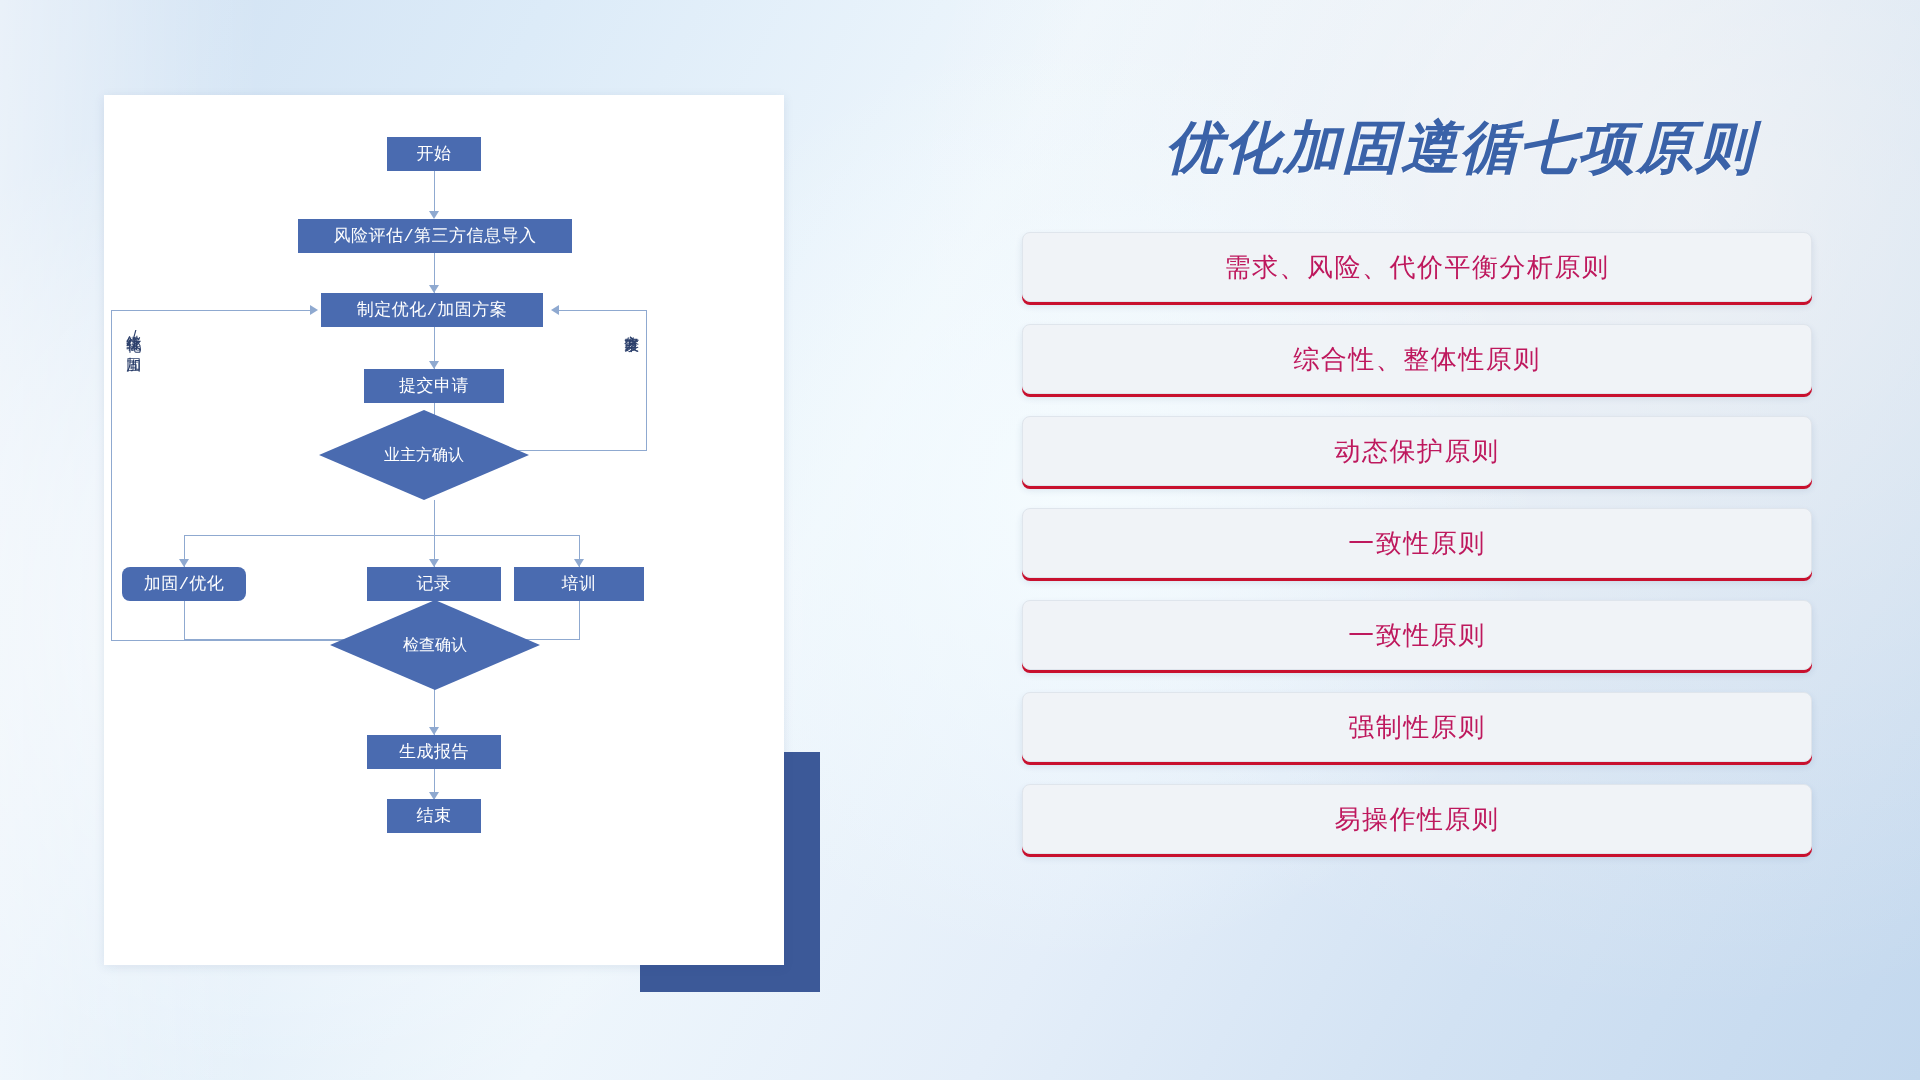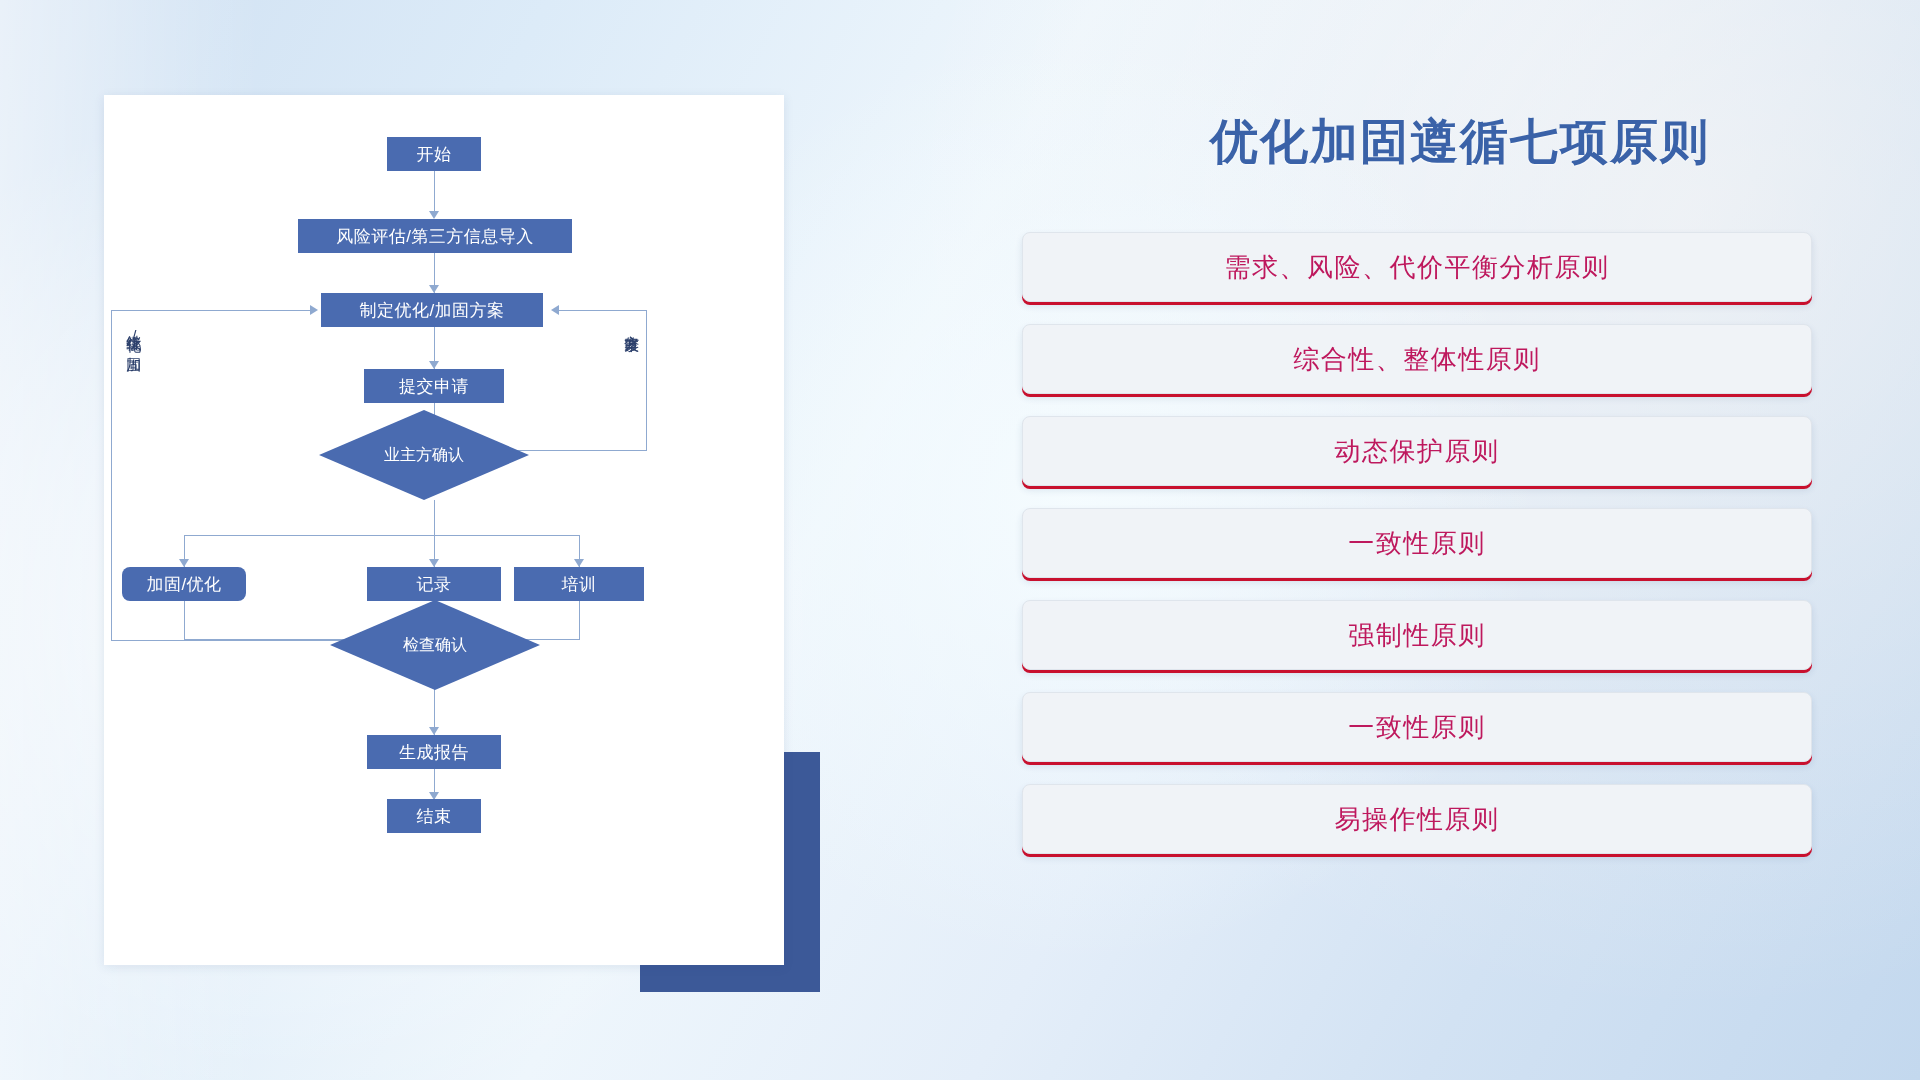--- a/index.html
+++ b/index.html
@@ -61,21 +61,21 @@
     background: #4a6bb0;
     color: #ffffff;
     font-size: 17px;
     line-height: 1;
     display: flex;
     align-items: center;
     justify-content: center;
     white-space: nowrap;
     letter-spacing: 0.5px;
   }
-  .node.small { height: 34px; }
+  .node.small { height: 34px; font-family: Liberation Mono, monospace; }
   .diamond-wrap {
     position: absolute;
     display: flex;
     align-items: center;
     justify-content: center;
   }
   .diamond-shape {
     position: absolute;
     left: 0; top: 0;
     width: 100%; height: 100%;
@@ -130,25 +130,26 @@
     white-space: nowrap;
   }
 
   
   .right-title {
     position: absolute;
     left: 1030px;
     top: 110px;
     width: 860px;
     text-align: center;
-    font-size: 48px;
+    font-size: 57px;
     font-weight: bold;
     color: #3a62a8;
     letter-spacing: 2px;
     text-shadow: 0 1px 2px rgba(255,255,255,0.7);
+    font-style: italic;
   }
   .principles {
     position: absolute;
     left: 1022px;
     top: 232px;
     width: 790px;
   }
   .principle {
     position: relative;
     height: 68px;
@@ -276,23 +277,23 @@
     <div class="principle">
       <span class="principle-label">综合性、整体性原则</span>
     </div>
     <div class="principle">
       <span class="principle-label">动态保护原则</span>
     </div>
     <div class="principle">
       <span class="principle-label">一致性原则</span>
     </div>
     <div class="principle">
+      <span class="principle-label">一致性原则</span>
+    </div>
+    <div class="principle">
       <span class="principle-label">强制性原则</span>
     </div>
     <div class="principle">
-      <span class="principle-label">一致性原则</span>
-    </div>
-    <div class="principle">
       <span class="principle-label">易操作性原则</span>
     </div>
   </div>
 
 </div>
 
 </body></html>

